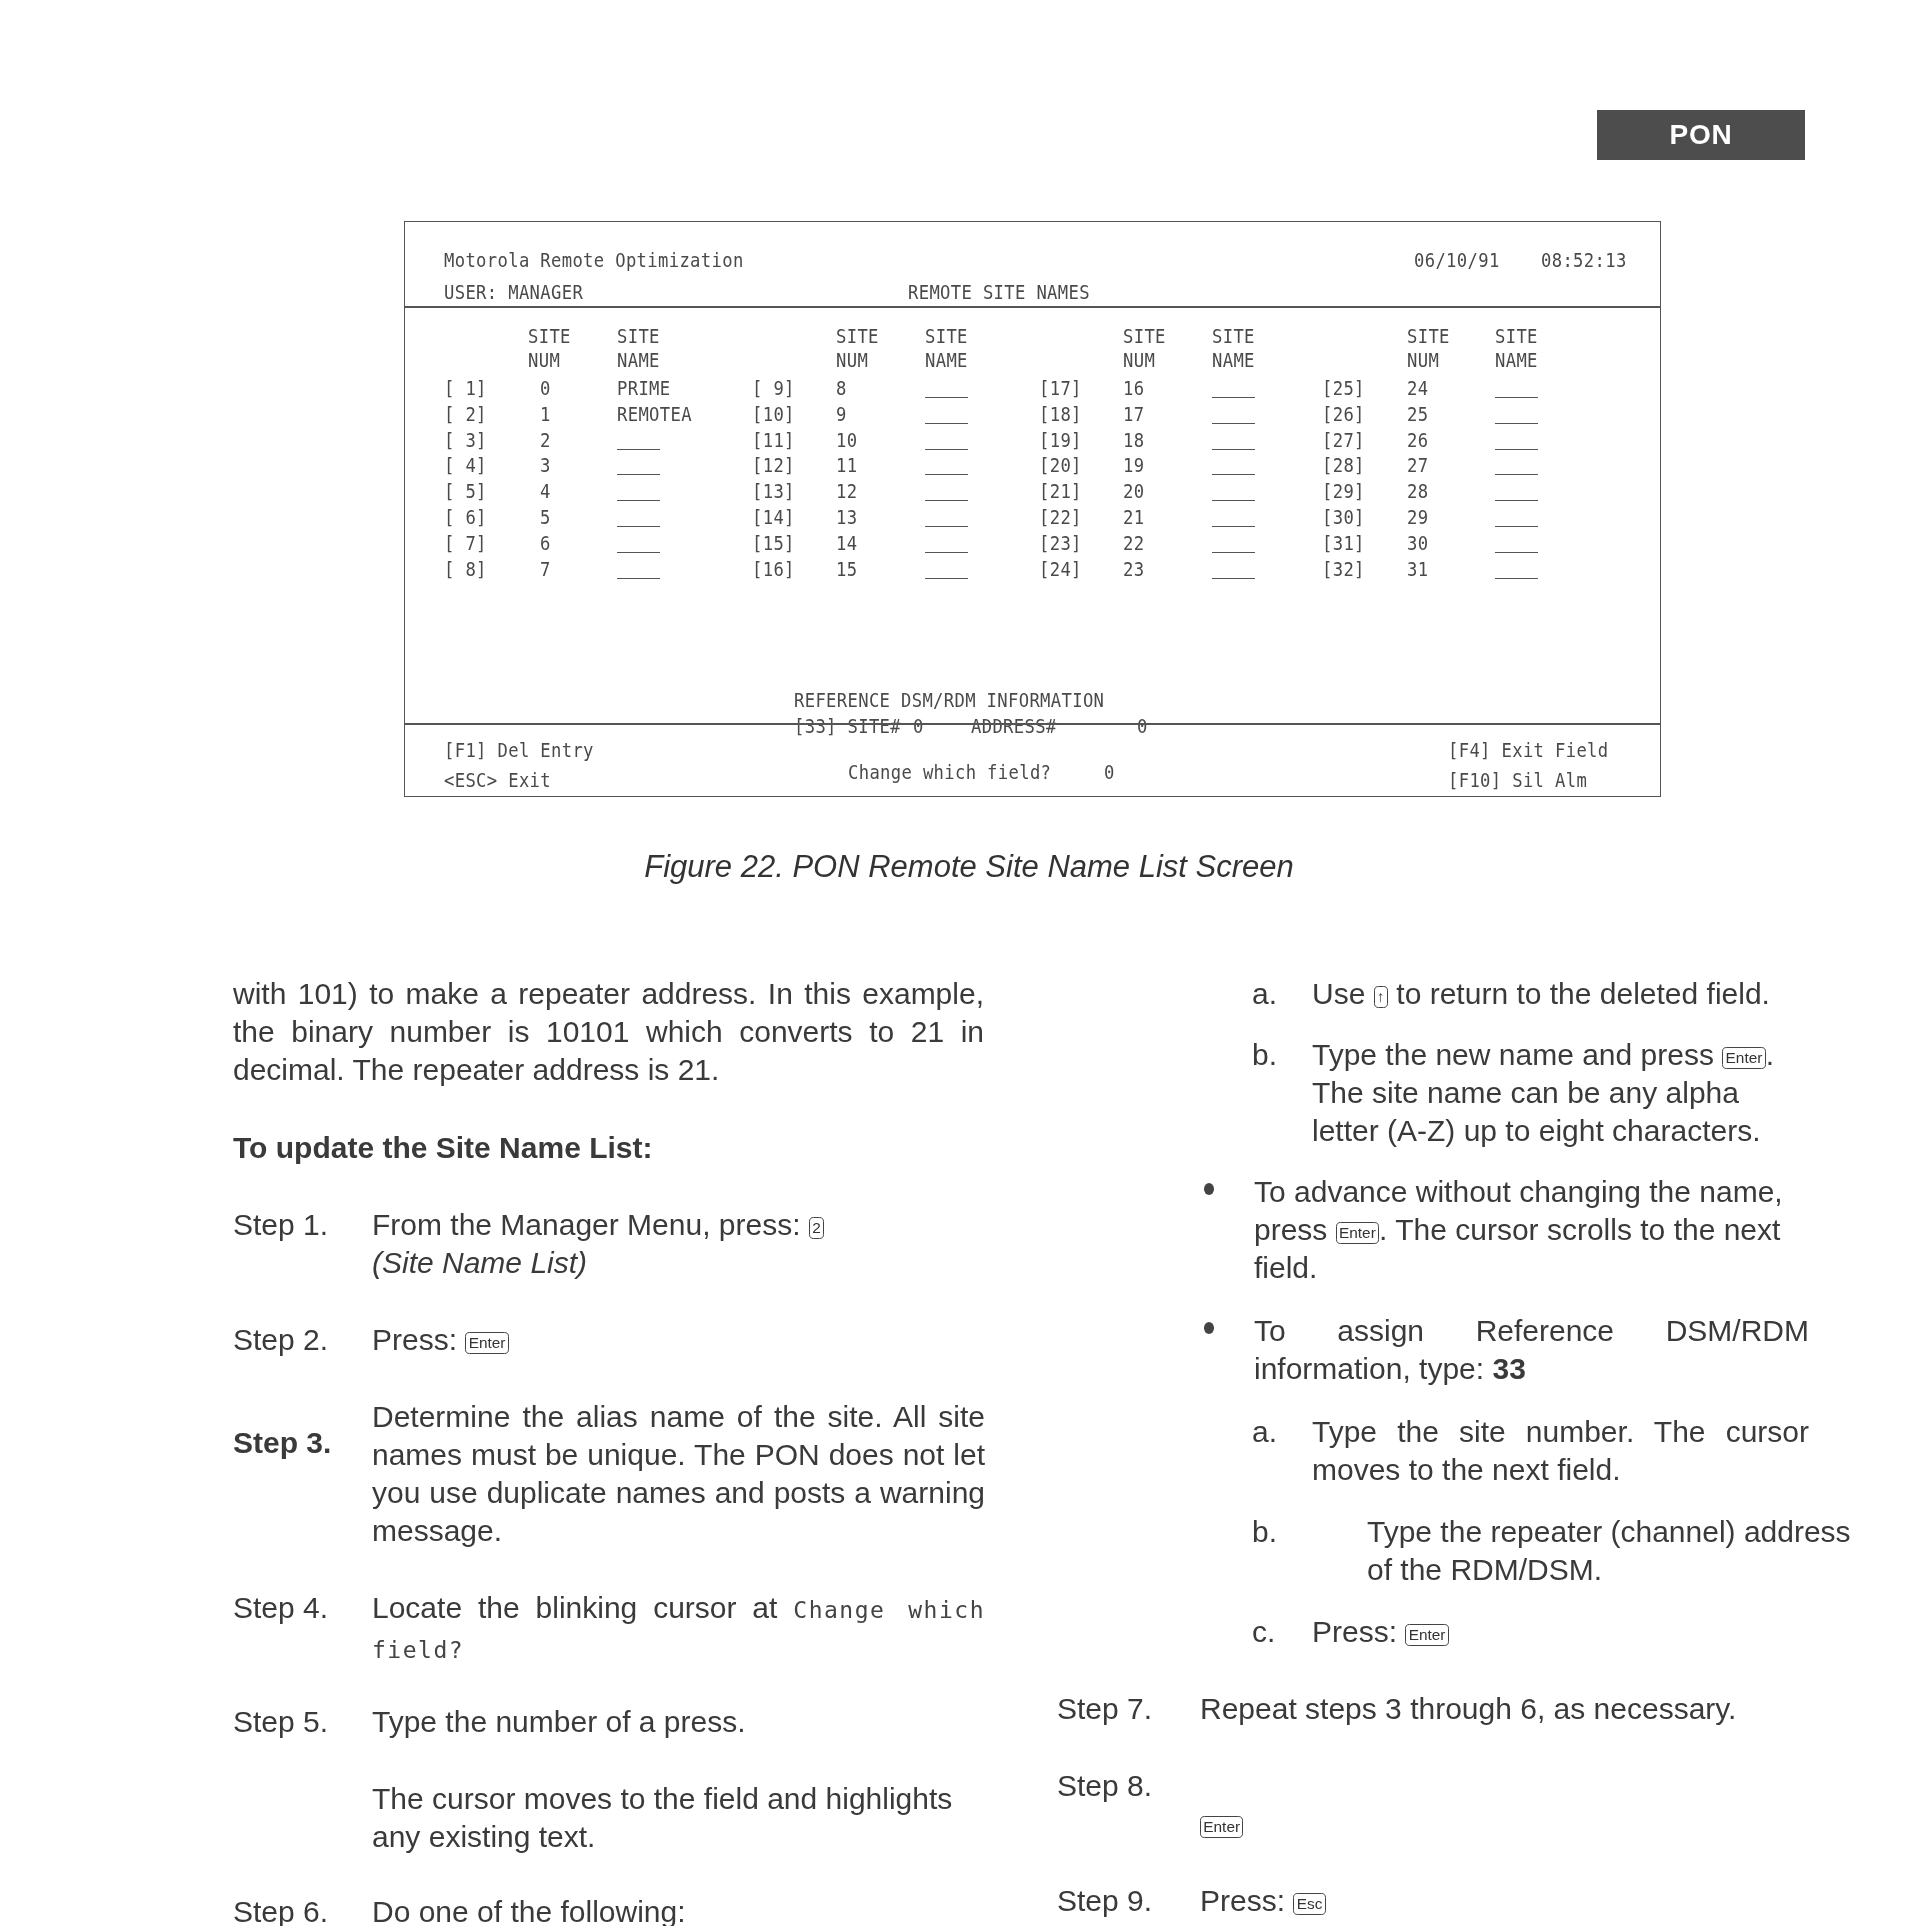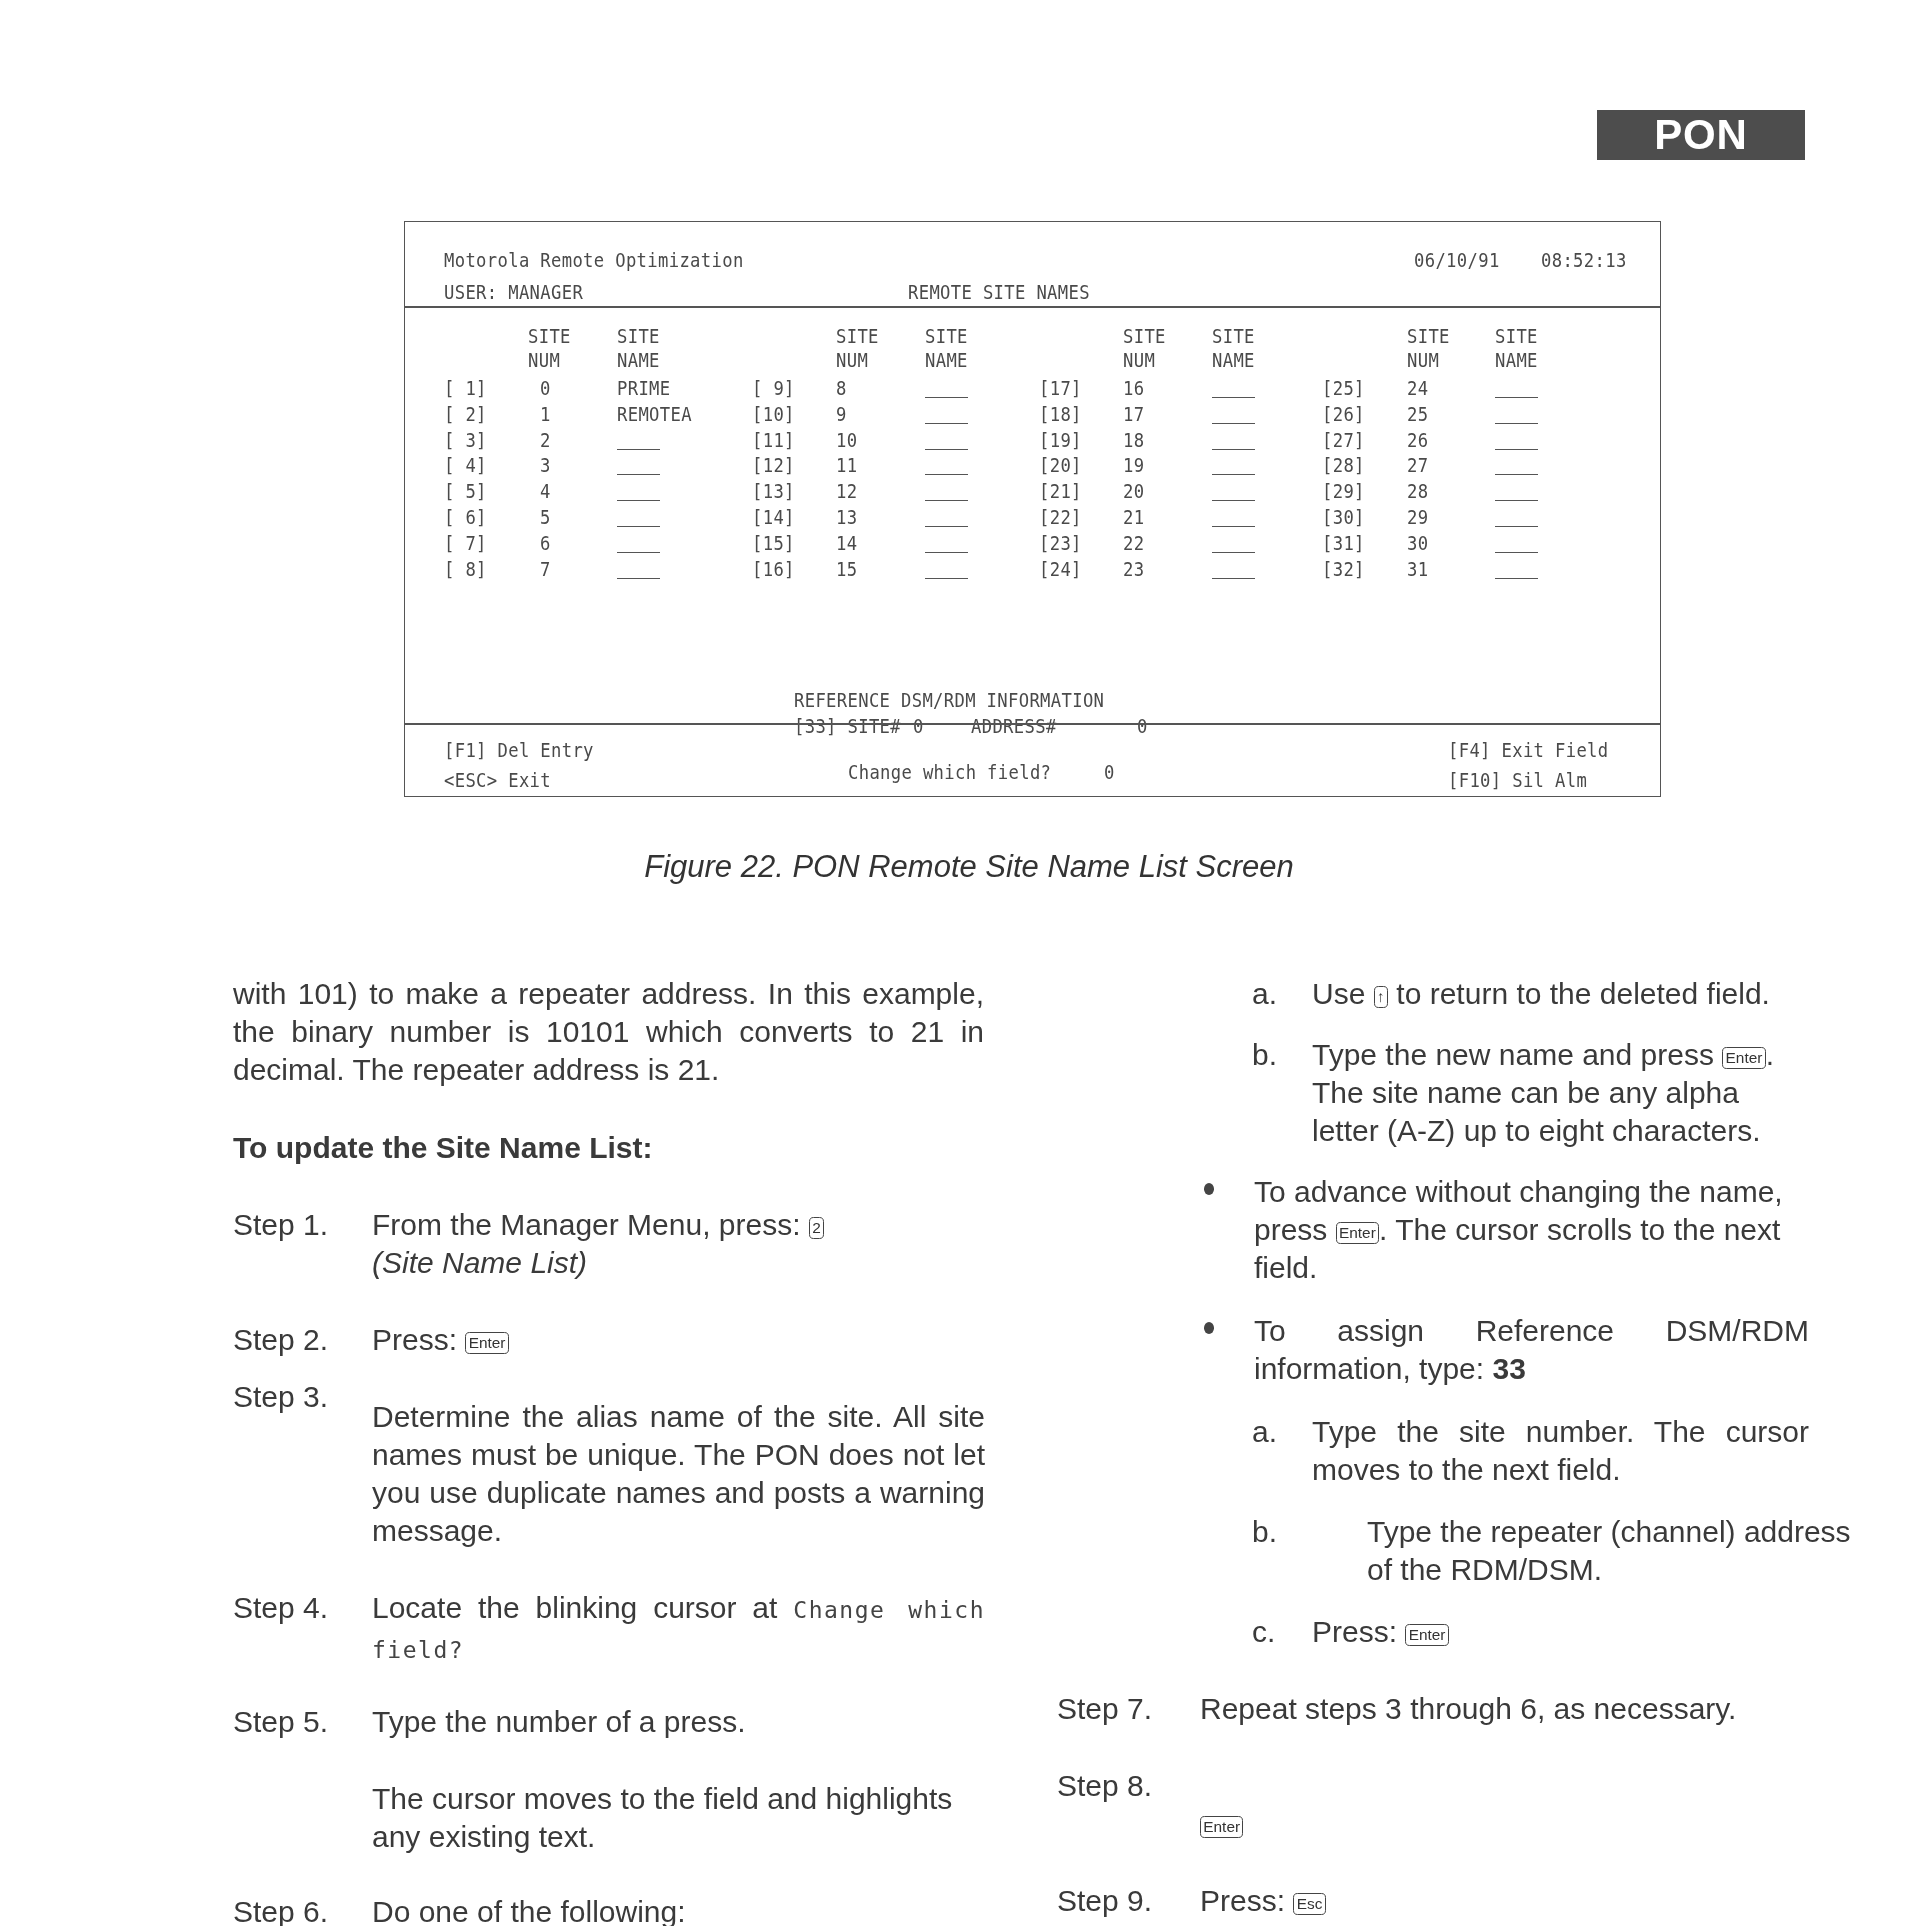--- a/index.html
+++ b/index.html
@@ -1,21 +1,21 @@
 <!DOCTYPE html>
 <html style="font-size:6.2px"><head>
 <meta charset="utf-8">
 <style>
   html, body { margin: 0; padding: 0; background: #ffffff; }
   body { width: 1938px; height: 2556px; position: relative; overflow: hidden;
          font-family: "Liberation Sans", sans-serif; color: #3a3a3a; }
 
   
   #pon-badge { position: absolute; left: 1597px; top: 110px; width: 208px; height: 50px;
-               background: #4d4d4d; color: #ffffff; font-weight: bold; font-size: 42px;
+               background: #4d4d4d; color: #ffffff; font-weight: bold; font-size: 28px;
                display: flex; align-items: center; justify-content: center; letter-spacing: 0.8px; }
 
   
   #screen { position: absolute; left: 404px; top: 221px; width: 1257px; height: 576px;
             border: 1.9px solid #555555; box-sizing: border-box; }
   .hline { position: absolute; left: 0; right: 0; height: 1.9px; background: #555555; }
   .mono { font-family: "DejaVu Sans Mono", monospace; font-size: 20px; color: #4a4a4a;
           position: absolute; white-space: pre; letter-spacing: 0.4px; line-height: 1; transform: scaleX(0.86); transform-origin: left top; }
   .blank { display: inline-block; width: 50px; border-bottom: 1.5px solid #555; height: 0; vertical-align: -3.1px; }
 
@@ -189,21 +189,21 @@
   <span class="key">2</span><br>
   <span class="ital">(Site Name List)</span>
 </div>
 
 <div class="txt" style="left:233px; top:1321px;">Step 2.</div>
 <div class="txt" style="left:372px; top:1321px;">
   <span>Press:</span>
   <span class="key">Enter</span>
 </div>
 
-<div class="txt" style="left:233px; top:1378px;">Step 3.</div>
+<div class="txt" style="left:233px; top:1424px;font-weight:bold;">Step 3.</div>
 <div class="txt para" style="left:372px; top:1398px; width:613px;">Determine the alias name of the site. All site names must be unique. The PON does not let you use duplicate names and posts a warning message.</div>
 
 <div class="txt" style="left:233px; top:1589px;">Step 4.</div>
 <div class="txt para" style="left:372px; top:1589px; width:613px;">
   <span>Locate the blinking cursor at</span>
   <span class="inline-mono">Change which field?</span>
 </div>
 
 <div class="txt" style="left:233px; top:1703px;">Step 5.</div>
 <div class="txt" style="left:372px; top:1703px; width:613px;">Type the number of a press.</div>

